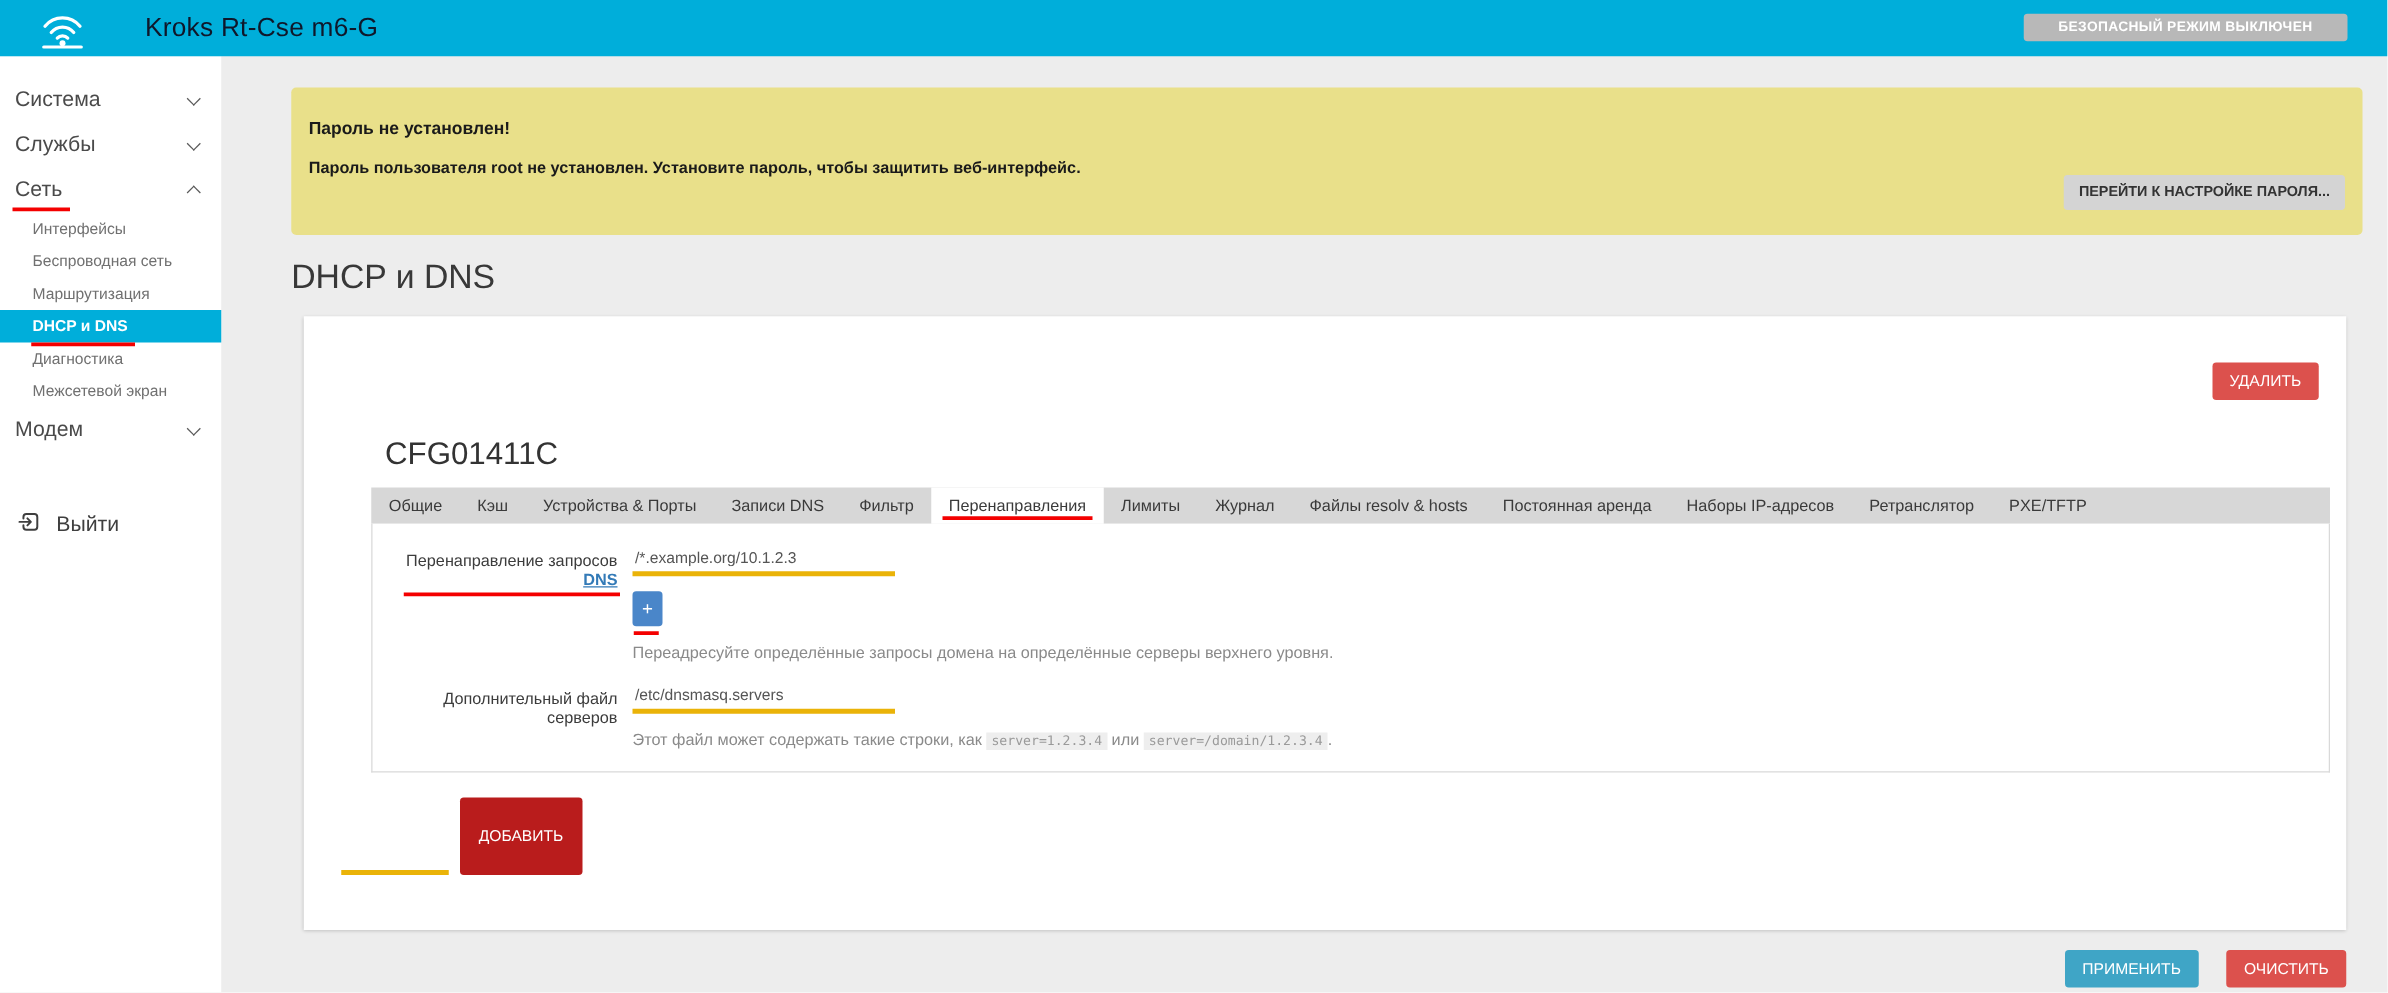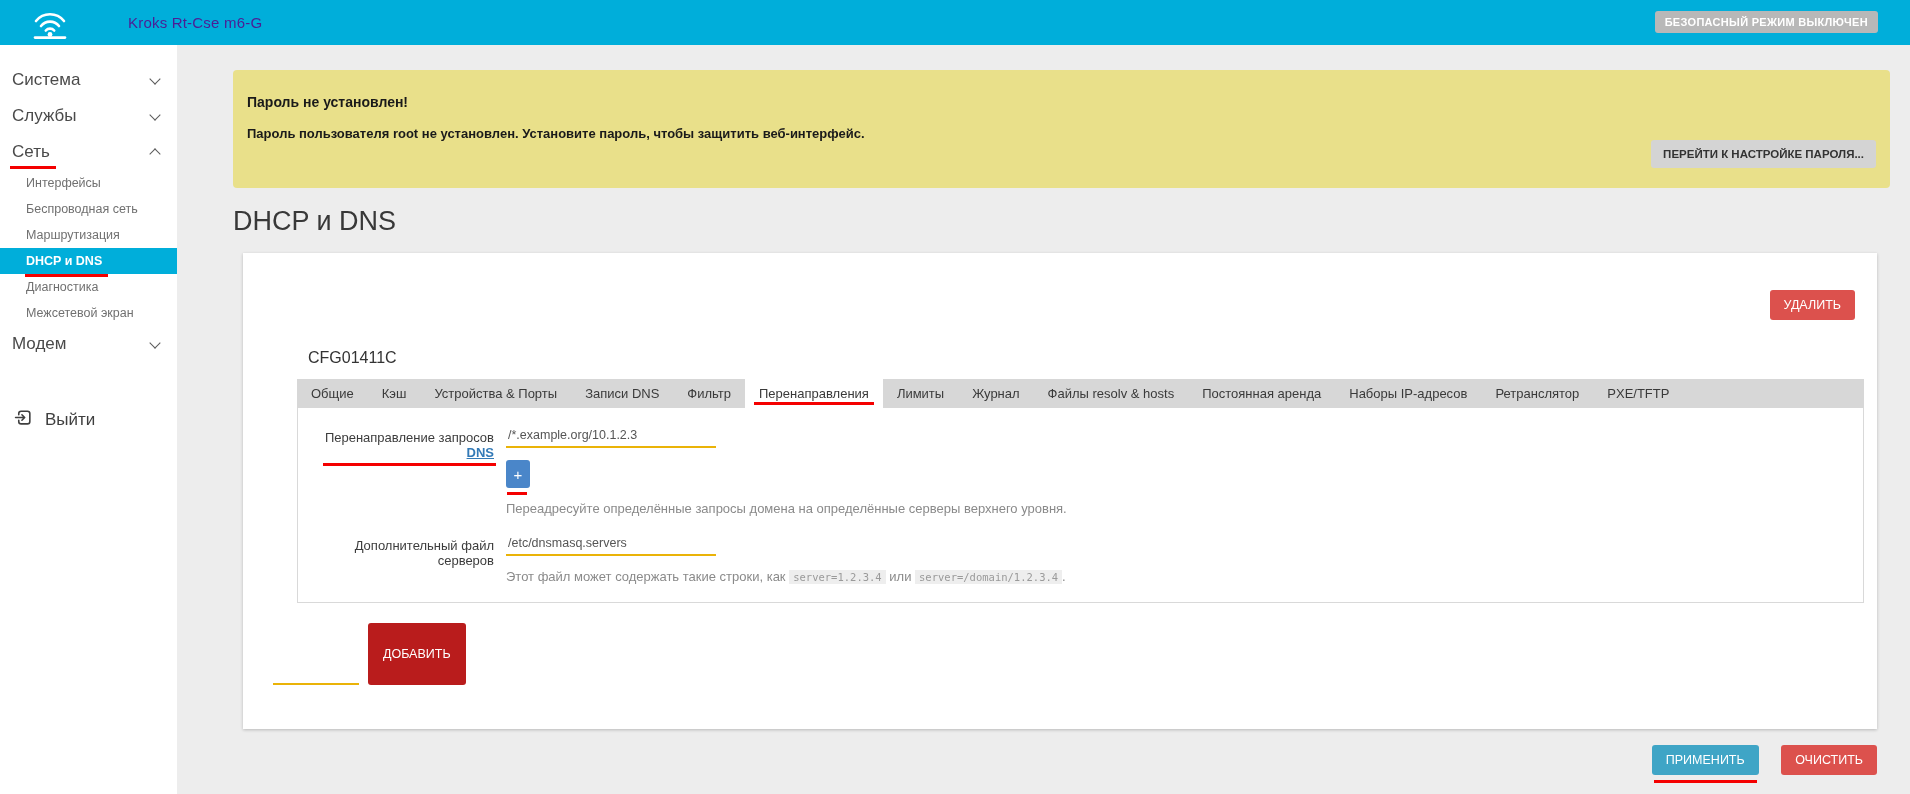--- a/index.html
+++ b/index.html
@@ -4,22 +4,22 @@
 <style>
   * { box-sizing: border-box; margin: 0; padding: 0; }
   html,body { width:1910px; height:794px; }
   body {
     font-family: "Liberation Sans", "DejaVu Sans", sans-serif;
     background:#ededed; color:#3c3c3c; overflow:hidden; position:relative;
   }
   
   .header{position:absolute;top:0;left:0;width:1910px;height:45px;background:#00aeda;display:flex;align-items:center;z-index:10;}
   .logo{margin-left:28px;display:flex;align-items:center;}
-  .app-title{margin-left:56px;color:#4c1d95;font-size:15px;letter-spacing:.2px;}
-  .safe-badge{position:absolute;right:32px;top:11px;background:#b8b8b8;color:#fff;font-size:11px;font-weight:bold;padding:5px 10px;border-radius:3px;letter-spacing:.3px;}
+  .app-title{margin-left:44px;color:#0f172a;font-size:21px;letter-spacing:.2px;}
+  .safe-badge{position:absolute;right:32px;top:11px;background:#b8b8b8;color:#fff;font-size:11px;font-weight:bold;padding:5px 28px;border-radius:3px;letter-spacing:.3px;}
   
   .sidebar{position:absolute;top:45px;left:0;width:177px;bottom:0;background:#fff;padding-top:17px;z-index:5;}
   .side-top{display:flex;align-items:center;justify-content:space-between;padding:8px 18px 8px 12px;font-size:17px;color:#4a4a4a;cursor:pointer;}
   .chev{width:8px;height:8px;border-right:1.6px solid #5a5a5a;border-bottom:1.6px solid #5a5a5a;transform:rotate(45deg);margin-top:-3px;flex:none;}
   .chev.up{transform:rotate(225deg);margin-top:4px;}
   .side-sub{padding:6px 8px 6px 26px;font-size:12.5px;color:#707070;cursor:pointer;}
   .side-sub.active{background:#00aeda;color:#fff;font-weight:bold;position:relative;}
   .side-sub.active::after{content:"";position:absolute;left:25px;width:83px;bottom:-3px;height:3px;background:#f40000;}
   .logout{display:flex;align-items:center;gap:12px;padding:10px 28px 10px 14px;margin-top:36px;font-size:17px;color:#3f3f3f;cursor:pointer;}
   .red-u{position:relative;display:inline-block;}
@@ -31,32 +31,32 @@
   .banner-msg{font-size:13px;font-weight:bold;color:#1a1a1a;margin-top:16px;}
   .banner-btn{position:absolute;right:14px;bottom:20px;background:#d4d4d4;border:none;border-radius:3px;color:#333;font-weight:bold;font-size:11.5px;padding:8px 12px;cursor:pointer;font-family:inherit;}
   .page-title{margin:18px 0 0 56px;font-size:27px;font-weight:400;color:#383838;}
   .subtitle{margin:12px 0 0 60px;font-size:13px;color:#9a9a9a;}
   .lnk{color:#337ab7;font-weight:bold;text-decoration:underline;cursor:pointer;}
   
   .card{position:relative;margin:16px 33px 0 66px;background:#fff;box-shadow:0 1px 3px rgba(0,0,0,.22);padding-bottom:44px;}
   .btn{border:none;border-radius:3px;color:#fff;font-size:12.5px;padding:8px 14px;cursor:pointer;font-family:inherit;text-align:right;}
   .btn.danger{background:#dc514d;}
   .delete-btn{position:absolute;top:37px;right:22px;}
-  .section-title{padding:96px 16px 12px 65px;font-size:16px;font-weight:400;color:#333;}
+  .section-title{padding:96px 16px 12px 65px;font-size:25px;font-weight:400;color:#333;}
   .tabs{margin:0 13px 0 54px;height:29px;background:#d7d7d7;display:flex;font-size:13px;color:#3a3a3a;}
   .tab{padding:0 14px;line-height:29px;cursor:pointer;white-space:nowrap;}
   .tab.active{background:#fff;position:relative;}
   .tab.active::after{content:"";position:absolute;left:9px;right:9px;bottom:3px;height:3px;background:#f40000;}
   .form-box{margin:0 13px 0 54px;border:1px solid #d9d9d9;border-top:none;background:#fff;padding:10px 0 18px 0;}
   .form-row{display:flex;margin-top:6px;}
   .form-label{width:196px;flex:none;text-align:right;font-size:13px;color:#3c3c3c;padding-top:6px;}
   .red-u-label{position:relative;}
   .red-u-label::after{content:"";position:absolute;left:-2px;right:-2px;bottom:-6px;height:3px;background:#f40000;}
   .form-field{margin-left:12px;}
-  .line-input{border:none;border-bottom:2px solid #eab308;font-size:12.5px;color:#555;width:210px;padding:4px 2px;background:transparent;outline:none;font-family:inherit;}
+  .line-input{border:none;border-bottom:4px solid #eab308;font-size:12.5px;color:#555;width:210px;padding:4px 2px;background:transparent;outline:none;font-family:inherit;}
   .plus-btn{margin-top:12px;width:24px;height:28px;background:#4a86c9;color:#fff;border:none;border-radius:3px;font-size:15px;cursor:pointer;position:relative;display:block;}
   .plus-btn::after{content:"";position:absolute;left:1px;right:3px;bottom:-7px;height:3px;background:#f40000;}
   .help{font-size:13px;color:#8a8a8a;margin-top:13px;}
   .row2{margin-top:16px;}
   code.inline{font-family:"DejaVu Sans Mono",monospace;font-size:10.5px;color:#9a9a9a;background:#eeeeee;padding:1px 4px;}
   .add-row{margin:20px 0 0 30px;display:flex;align-items:flex-end;}
   .add-input{width:86px;}
   .add-btn{background:#b91c1c;margin-left:9px;padding:24px 15px;}
   .footer-btns{margin:16px 33px 0 0;text-align:right;}
   .apply-btn{background:#3fa5c6;position:relative;}

